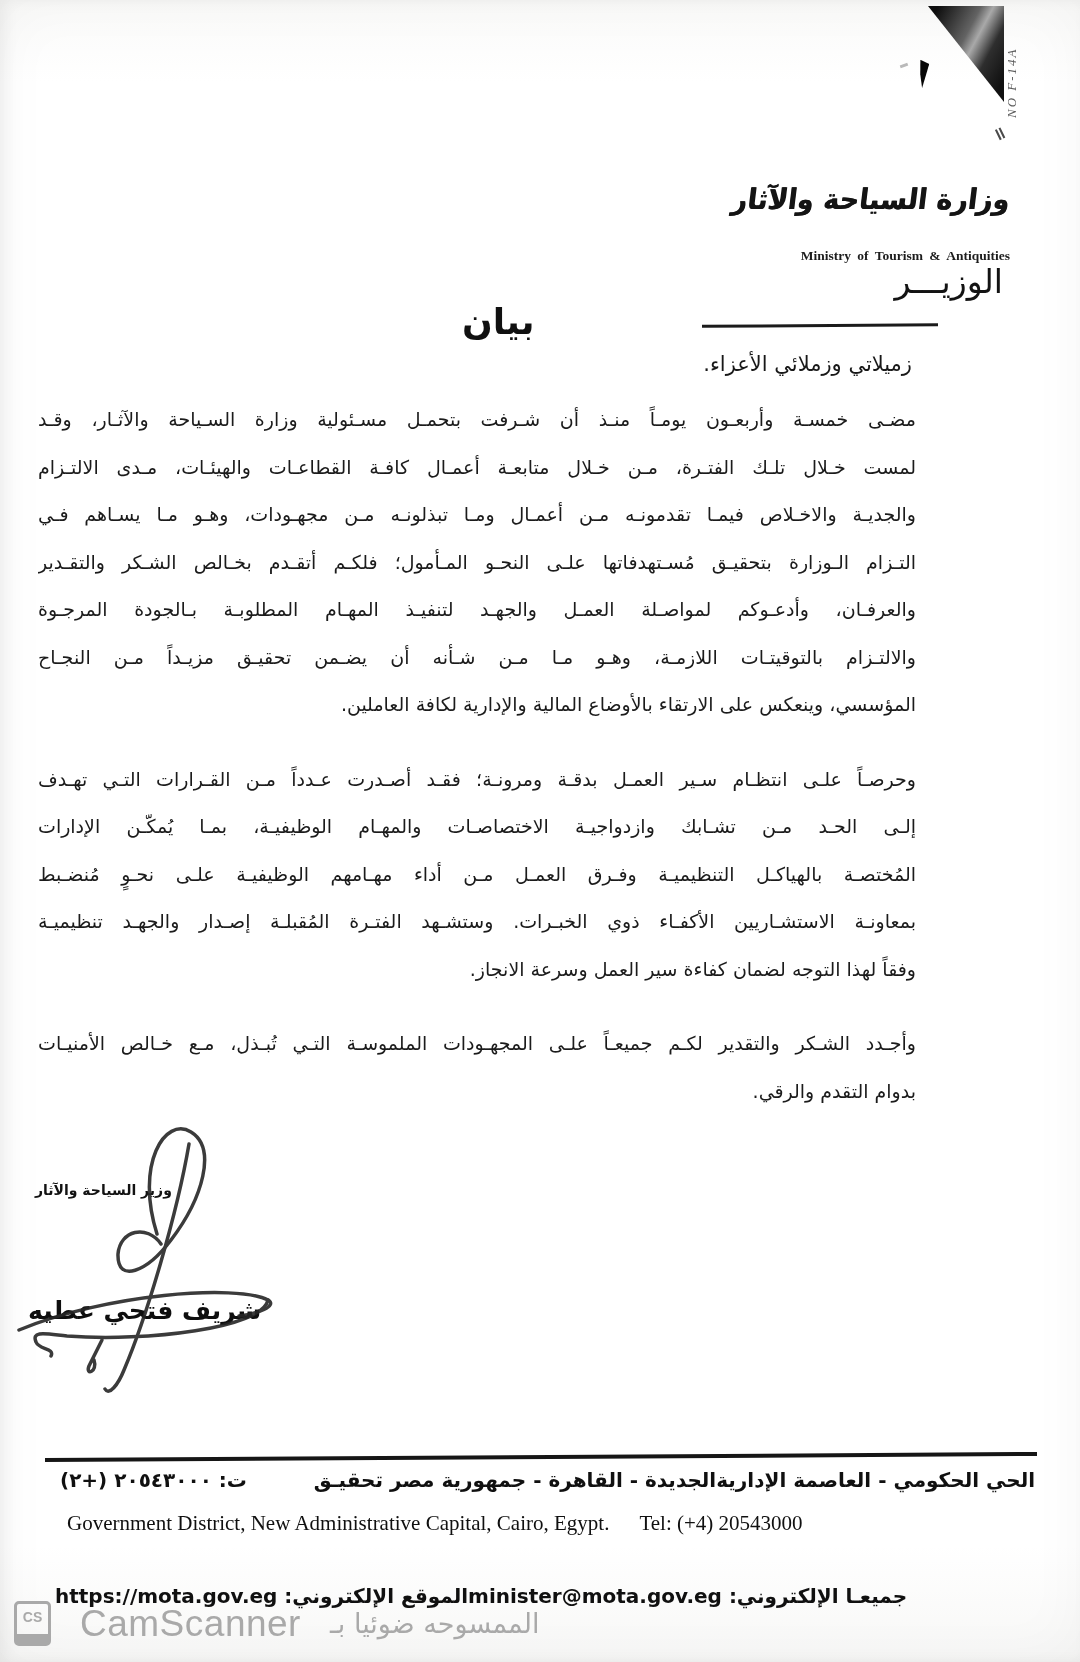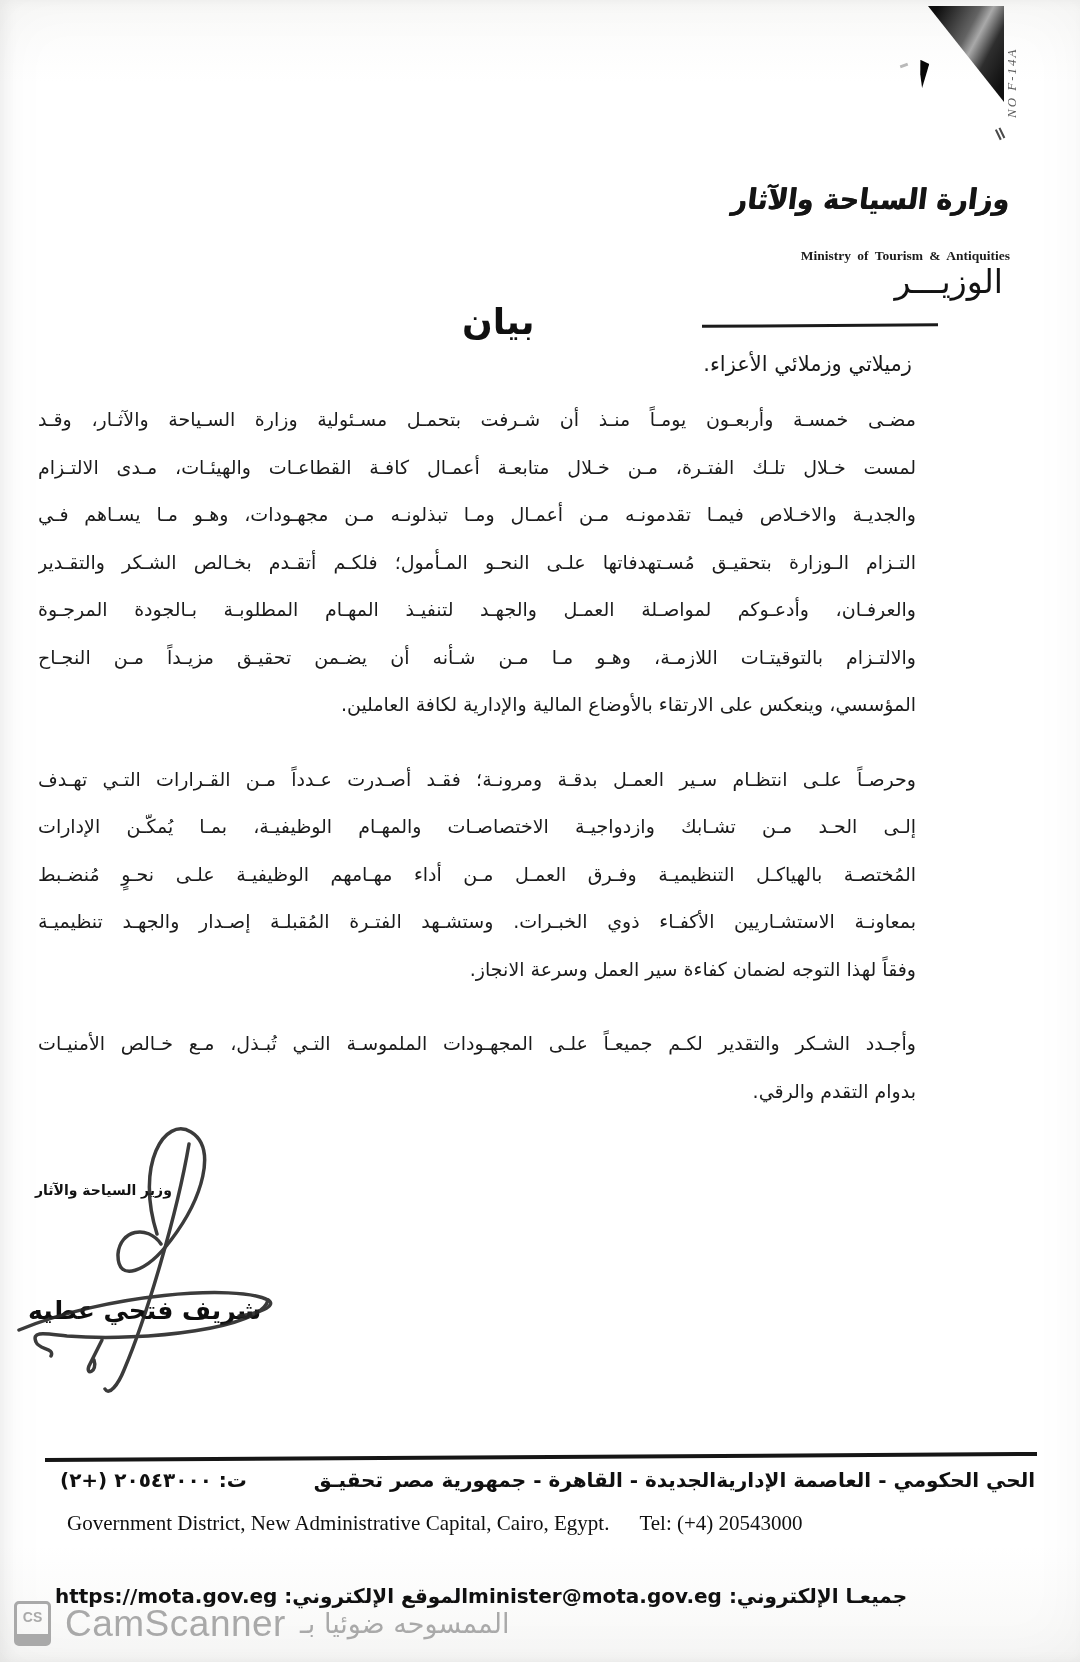--- a/index.html
+++ b/index.html
@@ -70,21 +70,21 @@
   .footer-en{
     left:67px;top:1511px;display:flex;gap:30px;font-family:"Liberation Serif",serif;
     font-size:21px;color:#101010;white-space:nowrap;
   }
   .footer-links{
     left:55px;top:1548px;width:835px;display:flex;justify-content:space-between;
     font-size:20px;font-weight:bold;color:#101010;margin-top:36px;
   }
   .footer-links .lnk{direction:rtl;white-space:nowrap;}
   
-  .camscanner{left:14px;top:1601px;display:flex;align-items:center;gap:14px;color:#a9a9a9;}
+  .camscanner{left:14px;top:1601px;display:flex;align-items:center;gap:29px;color:#a9a9a9;}
   .cs-icon{
     width:37px;height:45px;border:3.5px solid #a9a9a9;border-radius:5px;box-sizing:border-box;
     position:relative;display:flex;align-items:flex-start;justify-content:center;
     font-family:"Liberation Sans",sans-serif;font-weight:bold;font-size:14px;color:#a9a9a9;
     padding-top:5px;
   }
   .cs-icon::after{content:"";position:absolute;left:0;right:0;bottom:0;height:9px;background:#a9a9a9;}
   .cs-latin{font-family:"Liberation Sans",sans-serif;font-size:37px;letter-spacing:0.5px;}
   .cs-arabic{font-size:27px;direction:rtl;}
 </style>

